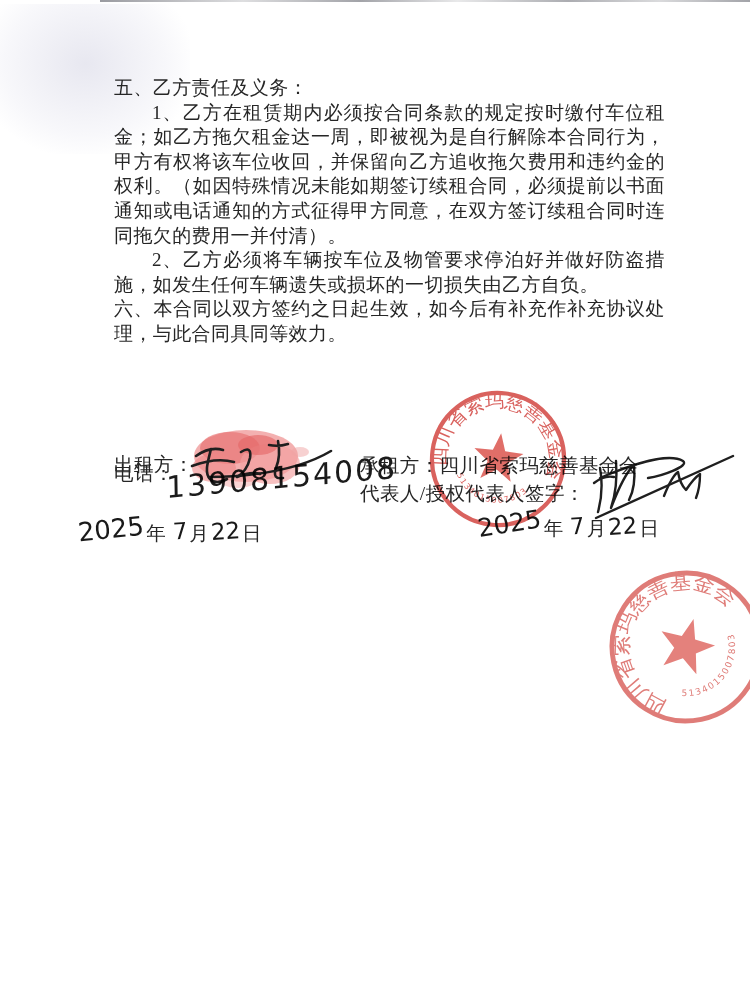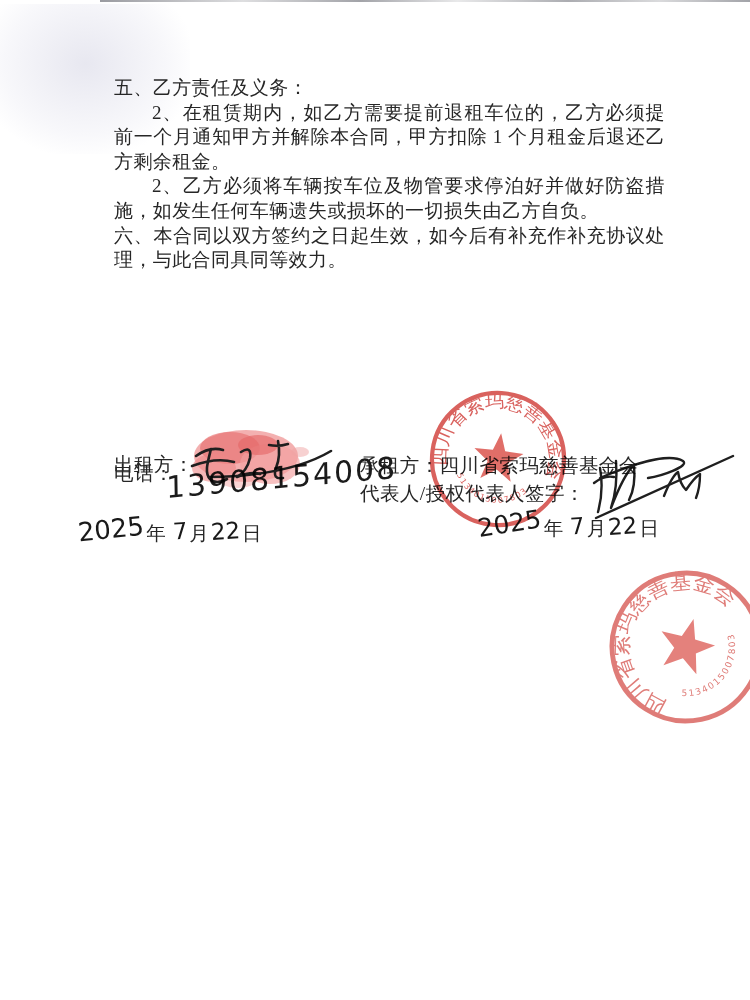--- a/index.html
+++ b/index.html
@@ -43,21 +43,21 @@
 </head>
 <body>
 
 <div class="page">
 
   <div class="scan-topline"></div>
   <div class="scan-smudge"></div>
 
   <div class="doc">
     <p class="sec">五、乙方责任及义务：</p>
-    <p class="cl">2、在租赁期内，如乙方需要提前退租车位的，乙方必须提前一个月通知甲方并解除本合同，甲方扣除 1 个月租金后退还乙方剩余租金。</p>
+    <p class="cl">1、乙方在租赁期内必须按合同条款的规定按时缴付车位租金；如乙方拖欠租金达一周，即被视为是自行解除本合同行为，甲方有权将该车位收回，并保留向乙方追收拖欠费用和违约金的权利。（如因特殊情况未能如期签订续租合同，必须提前以书面通知或电话通知的方式征得甲方同意，在双方签订续租合同时连同拖欠的费用一并付清）。</p>
     <p class="cl">2、乙方必须将车辆按车位及物管要求停泊好并做好防盗措施，如发生任何车辆遗失或损坏的一切损失由乙方自负。</p>
     <p class="sec">六、本合同以双方签约之日起生效，如今后有补充作补充协议处理，与此合同具同等效力。</p>
   </div>
 
   <div class="sigrow" style="left:114px; top:451px;">出租方：</div>
   <div class="sigrow" style="left:114px; top:460px;">电话：</div>
   <div class="sigrow" style="left:360px; top:452px;"><span>承租方：</span><span>四川省索玛慈善基金会</span></div>
   <div class="sigrow" style="left:360px; top:480px;">代表人/授权代表人签字：</div>
 
   <div class="hand phone-hand">13908154008</div>

